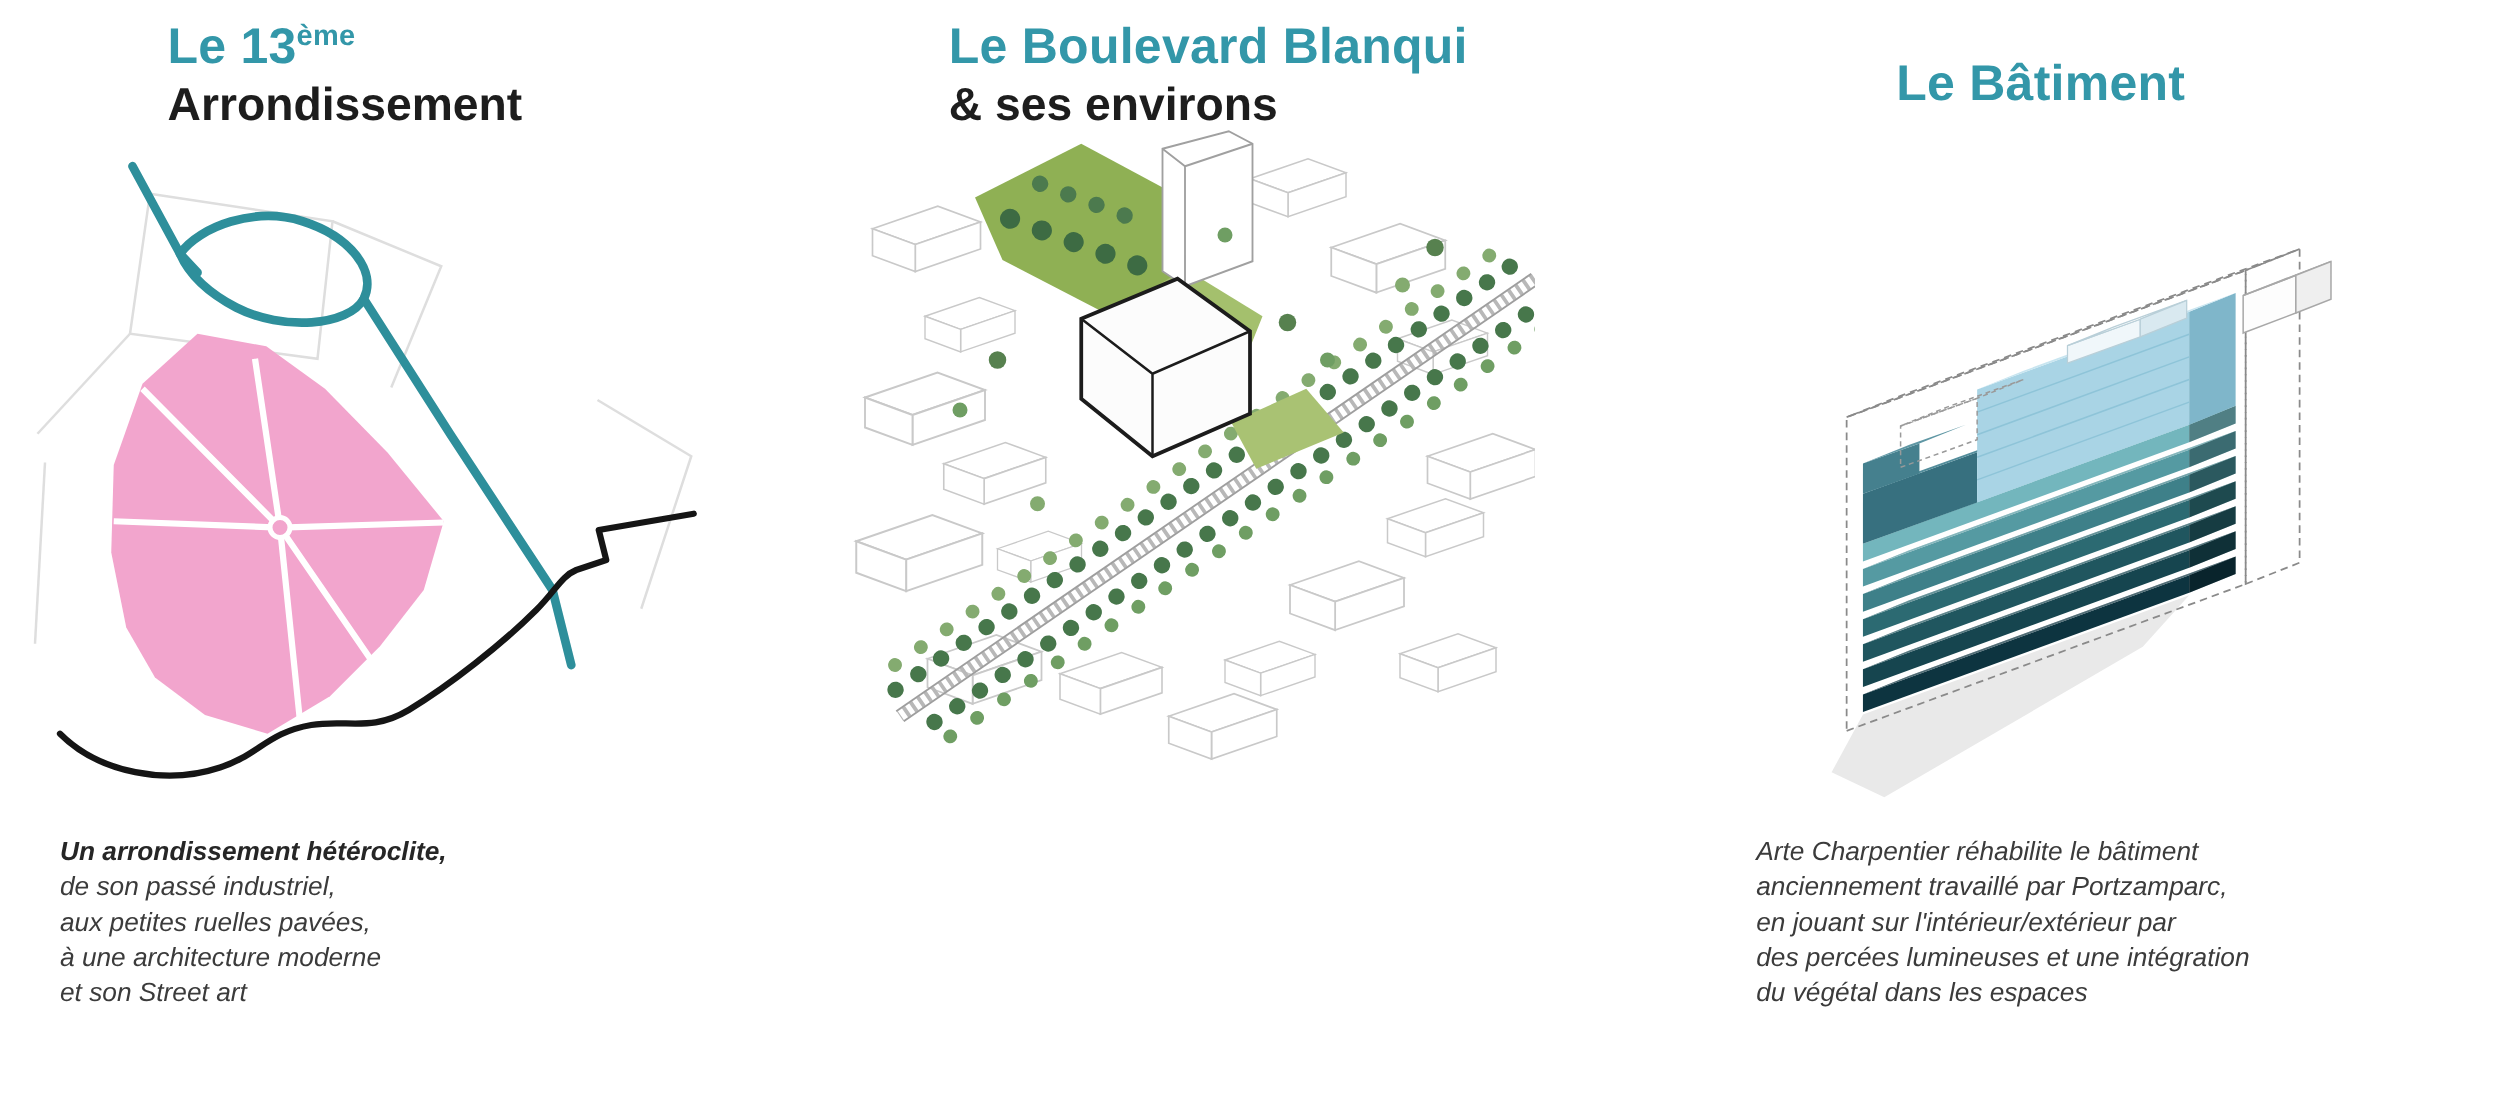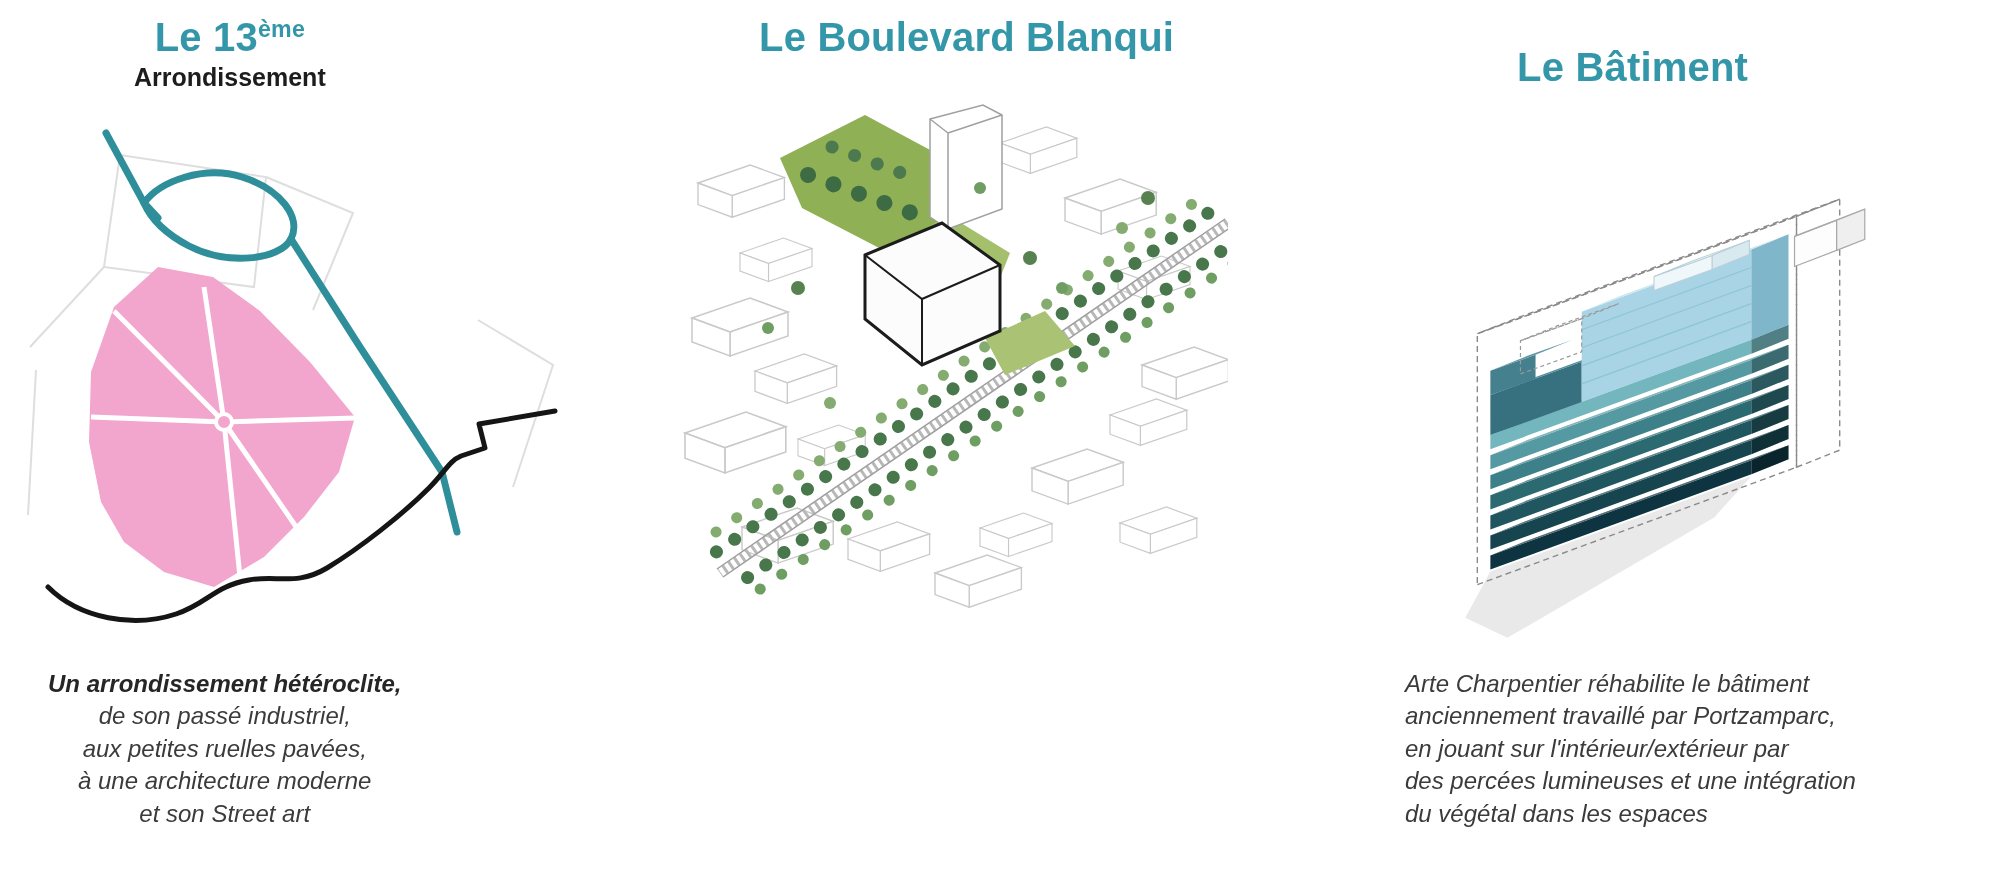--- a/index.html
+++ b/index.html
@@ -4,46 +4,46 @@
 <style>
   * { margin:0; padding:0; box-sizing:border-box; }
   html,body { background:#ffffff; }
   body {
     width:2000px; height:880px;
     font-family:"Liberation Sans", sans-serif;
     position:relative; overflow:hidden;
   }
   .canvas { position:relative; width:2000px; height:880px; background:#ffffff; }
   .column { position:absolute; top:0; height:880px; }
-  .col-1 { left:0;     width:645px;text-align:center; }
+  .col-1 { left:0;     width:645px; }
   .col-2 { left:645px; width:680px; }
   .col-3 { left:1325px;width:675px; }
 
   .col-header { position:absolute; top:16px; }
   .col-1 .col-header { left:134px; }
   .col-2 .col-header { left:114px; }
   .col-3 .col-header { left:192px;margin-top:30px; }
 
   .col-title {
     font-size:40px; font-weight:bold; color:#3397A9;
     line-height:1.05; letter-spacing:0.2px;
   }
   .col-title sup { font-size:0.58em; vertical-align:super; }
   .col-subtitle {
-    font-size:25px; font-weight:bold; color:#1d1d1d; margin-top:5px;
+    font-size:37px; font-weight:bold; color:#1d1d1d; margin-top:5px;
   }
 
   .illustration { position:absolute; }
   .col-1 .illustration { left:8px;  top:115px; }
   .col-2 .illustration { left:35px; top:103px; }
   .col-3 .illustration { left:70px; top:168px; }
 
   .caption {
     position:absolute; top:668px;
-    font-style:italic; font-size:24px; line-height:1.35;
+    font-style:italic; font-size:21px; line-height:1.35;
     color:#3b3b3b; white-space:pre-line;
   }
   .caption .lead { font-weight:bold; color:#262626; }
   .col-1 .caption { left:48px; }
   .col-2 .caption { left:38px; }
   .col-3 .caption { left:80px; }
 </style>
 </head>
 <body>
 
@@ -91,20 +91,21 @@
     <p class="caption"><strong class="lead">Un arrondissement hétéroclite,</strong><span>
 de son passé industriel,
 aux petites ruelles pavées,
 à une architecture moderne
 et son Street art</span></p>
   </section>
 
   <section class="column col-2">
     <header class="col-header">
       <h2 class="col-title"><span>Le Boulevard Blanqui</span><sup></sup></h2>
+      <h3 class="col-subtitle">&amp; ses environs</h3>
     </header>
 
     <div class="illustration">
       <svg viewBox="0 0 548 535" width="548" height="535">
         <defs>
           <g id="wfbox" fill="#ffffff" stroke="#c9c9c9" stroke-width="1.5">
             <polygon points="0,0 58,-20 96,-6 38,14"></polygon>
             <polygon points="38,14 96,-6 96,18 38,38"></polygon>
             <polygon points="0,0 38,14 38,38 0,24"></polygon>
           </g>

